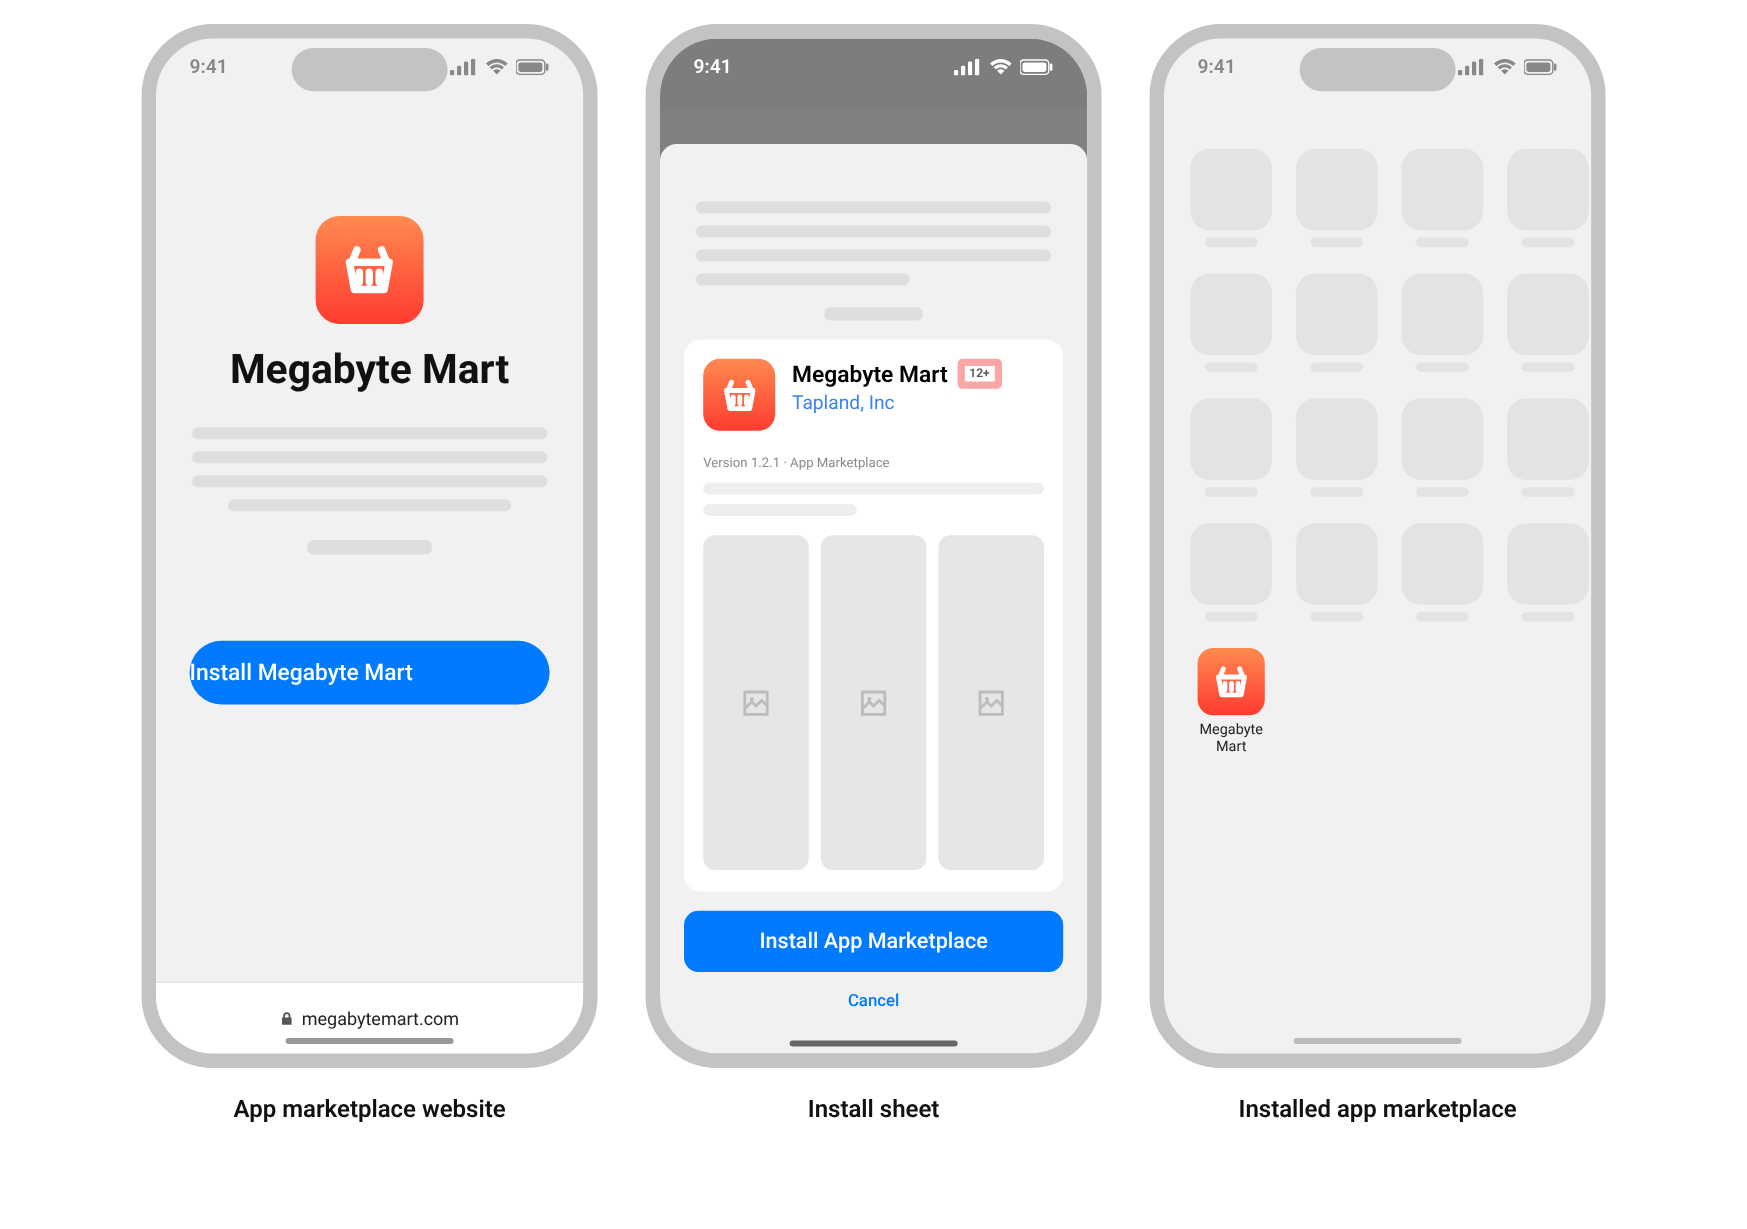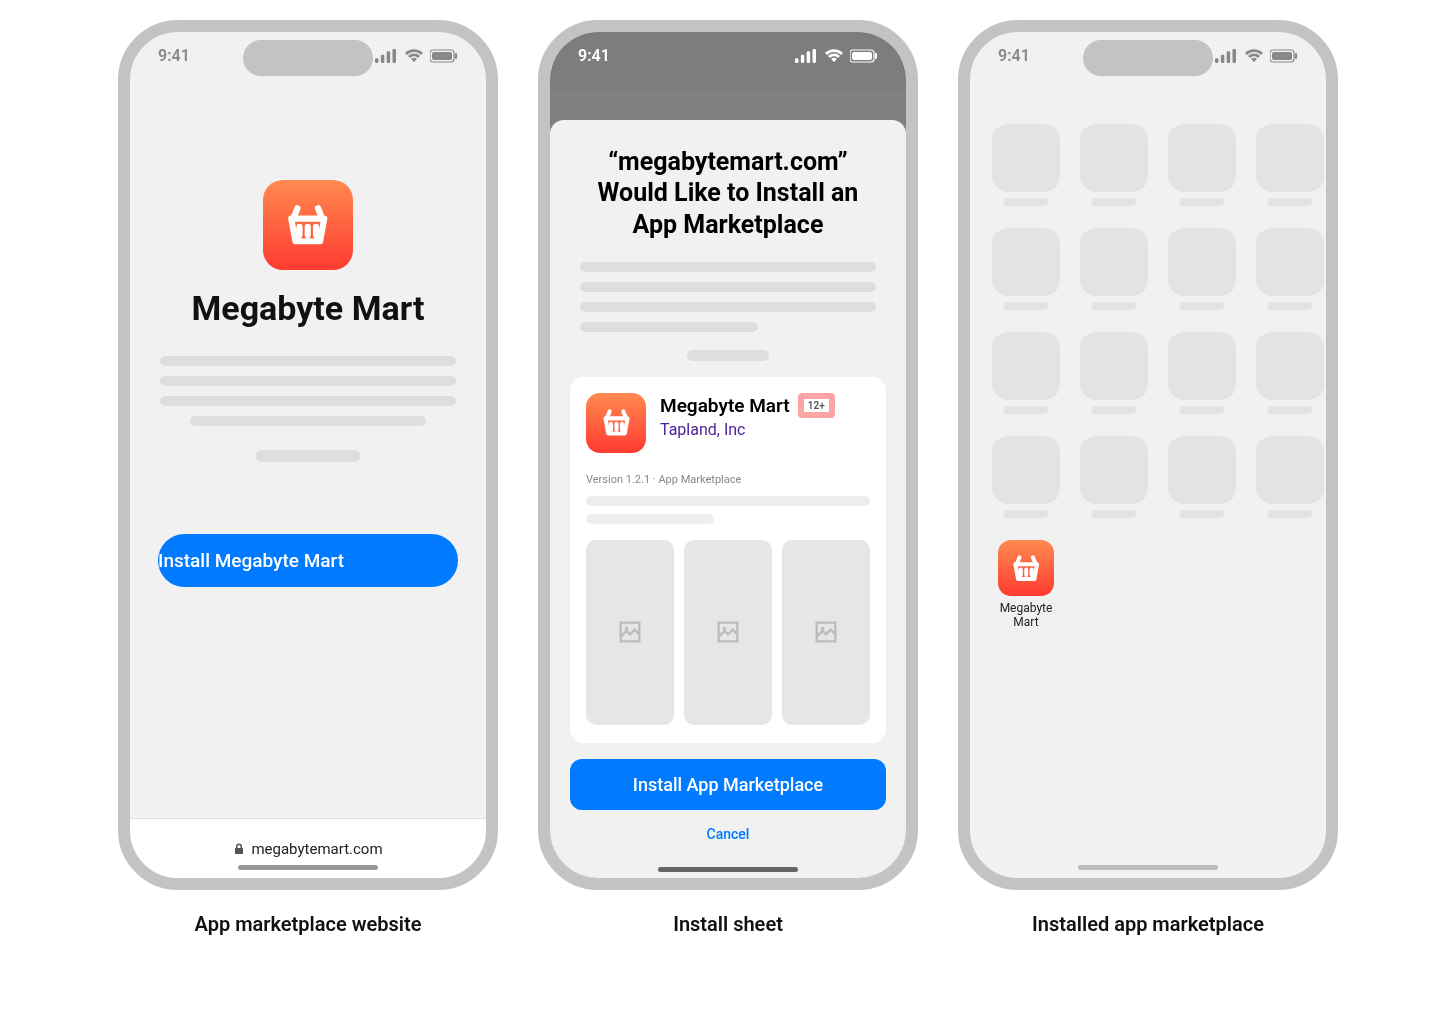--- a/index.html
+++ b/index.html
@@ -96,21 +96,21 @@
   }
   .sheet-title { font-size: 25px; font-weight: 700; text-align: center; line-height: 1.25; color:#000; padding: 0 10px; }
   .sheet-skels { margin: 22px 10px 16px 10px; display:flex; flex-direction:column; gap:10px; }
   .card {
     background: #fff; border-radius: 14px; padding: 16px 16px 18px 16px;
     flex: 1; display: flex; flex-direction: column;
   }
   .card-header { display:flex; gap: 14px; align-items: flex-start; }
   .card-title { font-size: 19px; font-weight: 600; color:#000; display:flex; align-items:center; gap:8px; }
   .age-badge { font-size:10px; border:6px solid #fca5a5; border-radius:4px; padding:1px 4px; color:#555; }
-  .card-sub { font-size: 16px; color:#4c1d95; margin-top:2px; }
+  .card-sub { font-size: 16px; color:#3b82f6; margin-top:2px; }
   .card-meta { font-size: 11px; color:#888; margin-top: 20px; }
   .card-skel { margin-top:10px; display:flex; flex-direction:column; gap:8px; }
   .shots { display:flex; gap:10px; margin-top:16px; flex:1; }
   .shot { flex:1; background:#e6e6e6; border-radius:10px; display:flex; align-items:center; justify-content:center; min-height: 180px;}
   .shot svg { width:28px; height:28px; fill:#bcbcbc; }
   .sheet-primary {
     margin-top: 16px;
     background:#007aff; color:#fff; border-radius:12px;
     text-align:center; font-size:18px; font-weight:500; padding:15px 16px;
   }
@@ -201,21 +201,20 @@
             </svg>
           <svg viewBox="0 0 28 14">
               <rect x="0" y="1" width="24" height="12" rx="3" fill="none" stroke="currentColor" stroke-width="1.2"></rect>
               <rect x="2" y="3" width="20" height="8" rx="2"></rect>
               <rect x="25" y="4" width="2" height="6" rx="1"></rect>
             </svg>
         </div>
       </div>
       <div style="position:absolute; top:58px; left:0; right:0; bottom:0; background:#808080;">
         <div class="sheet">
-          <div class="sheet-title">“megabytemart.com” Would Like to Install an App Marketplace</div>
           <div class="sheet-skels">
             <div class="skel" style="width:100%"></div>
             <div class="skel" style="width:100%"></div>
             <div class="skel" style="width:100%"></div>
             <div class="skel" style="width:60%"></div>
             <div class="skel" style="width:28%; align-self:center; height:11px; margin-top:8px;"></div>
           </div>
           <div class="card">
             <div class="card-header">
               <div class="app-icon small">

